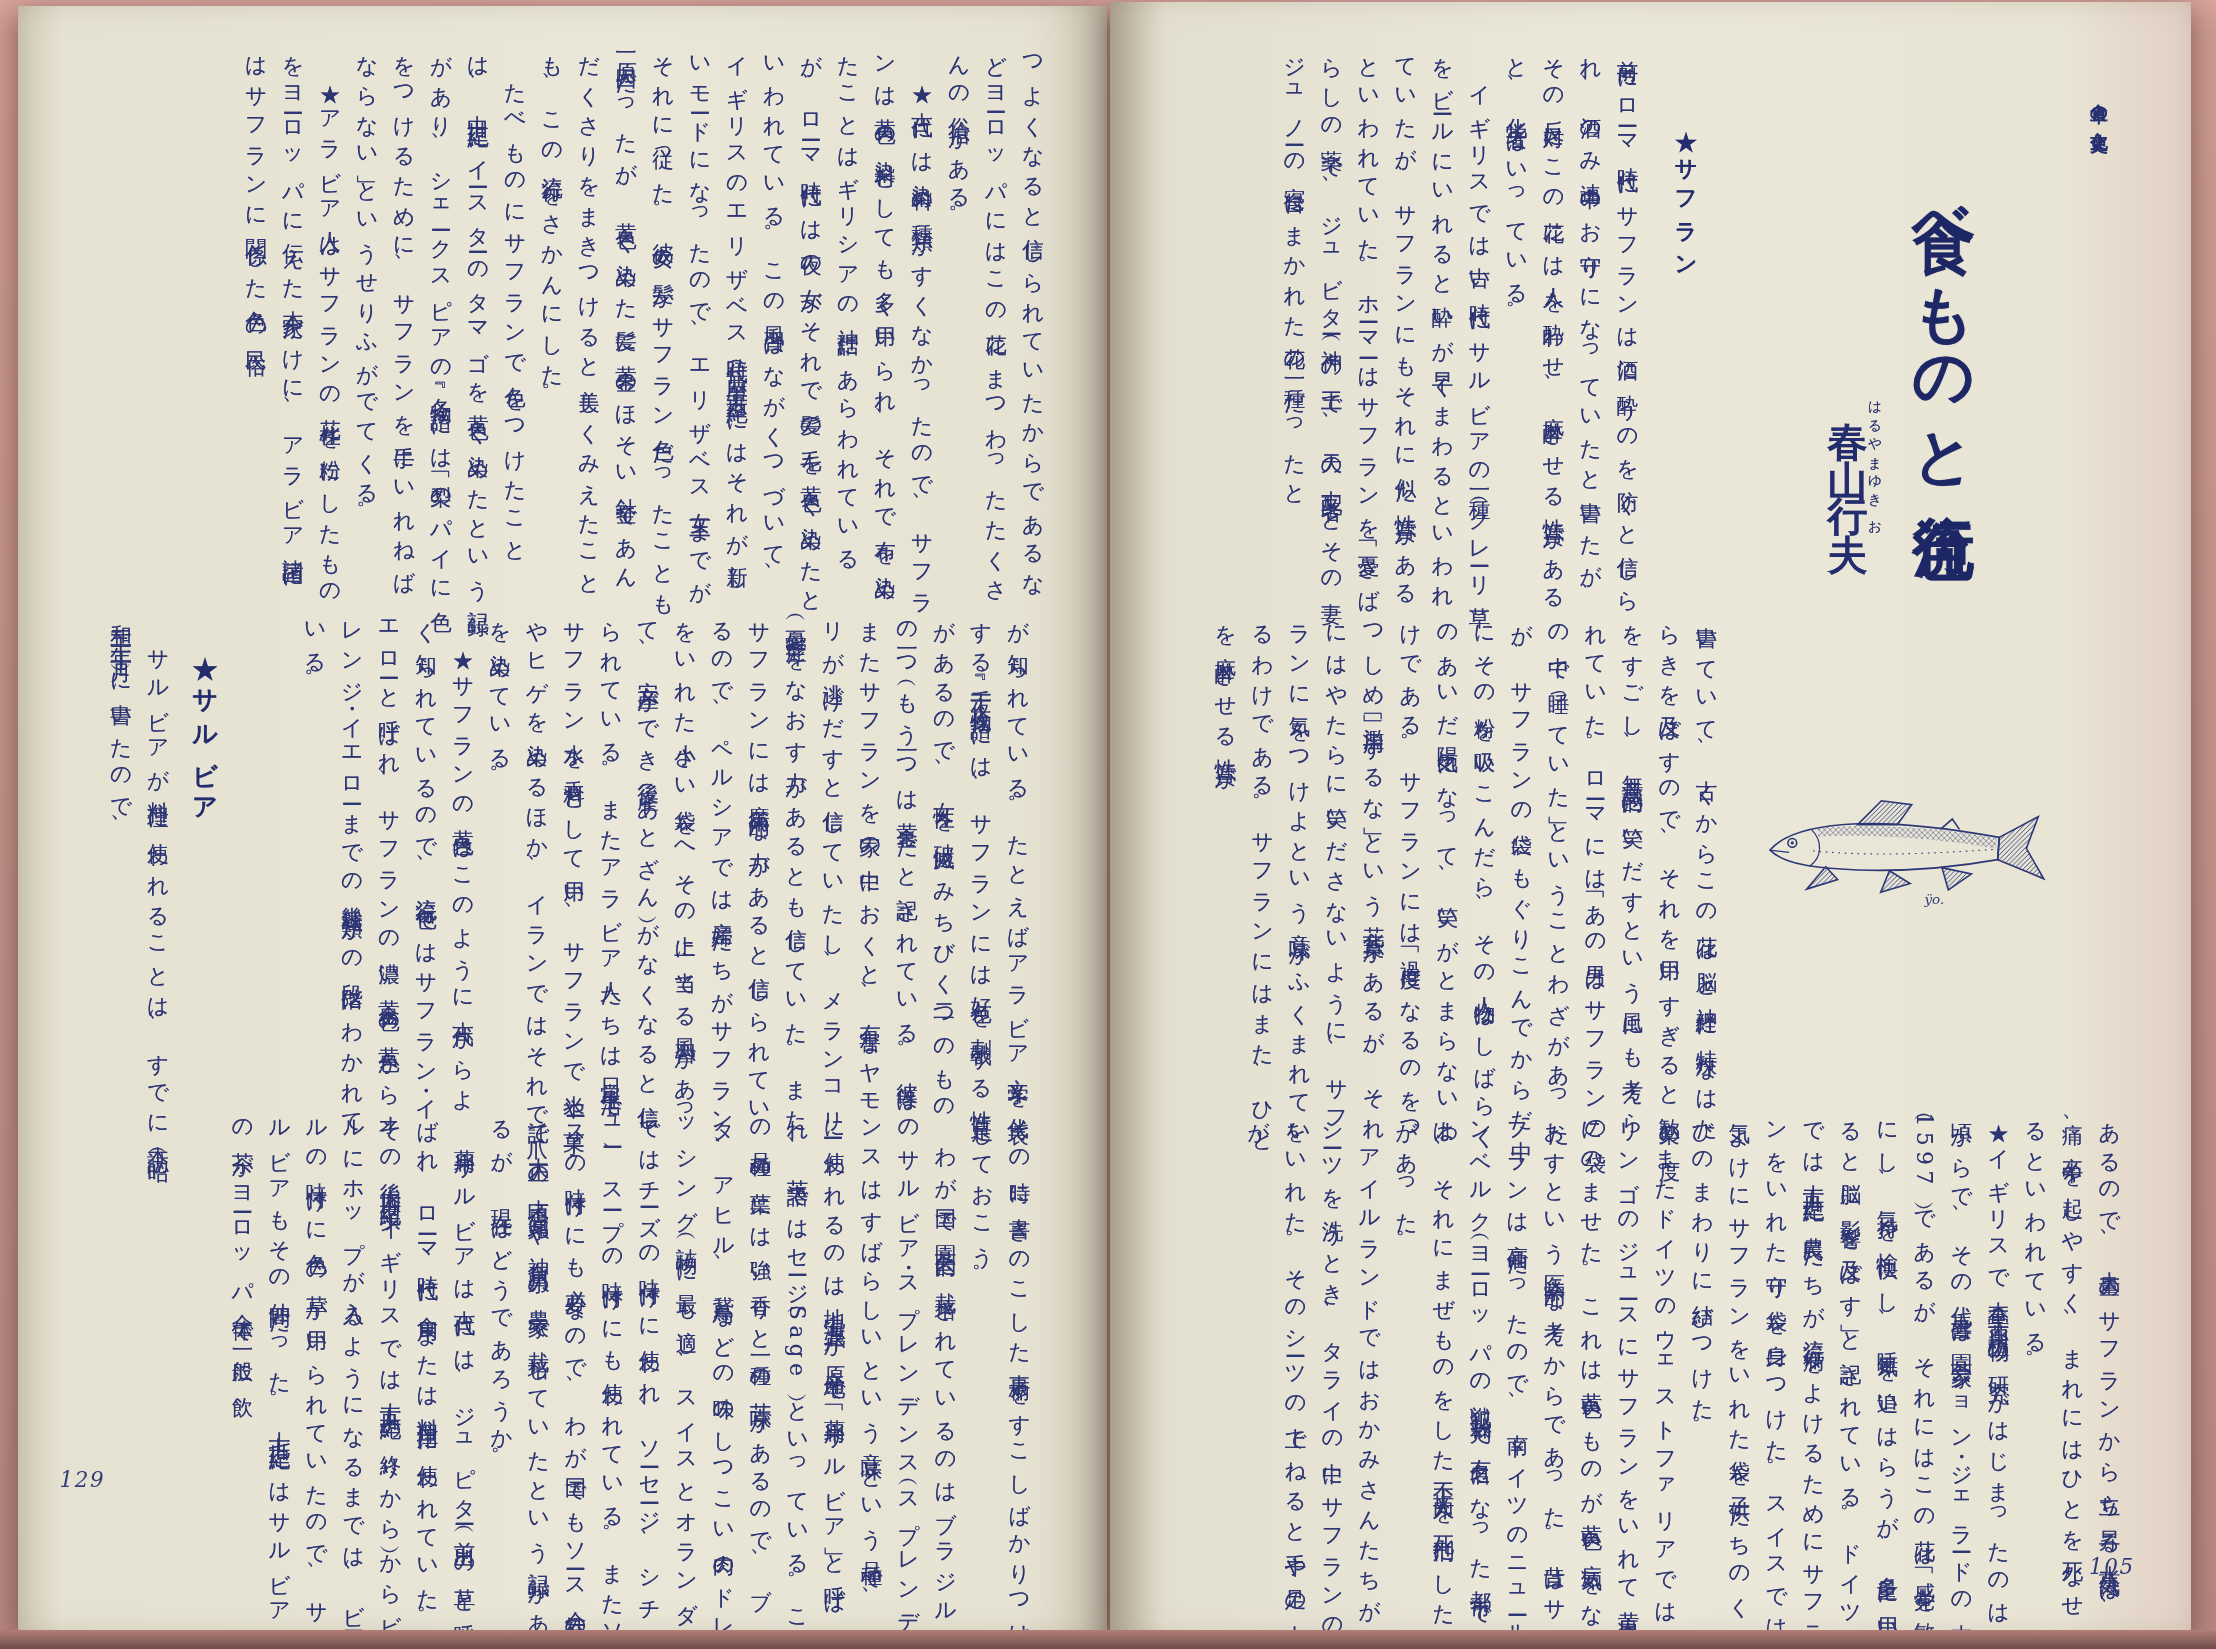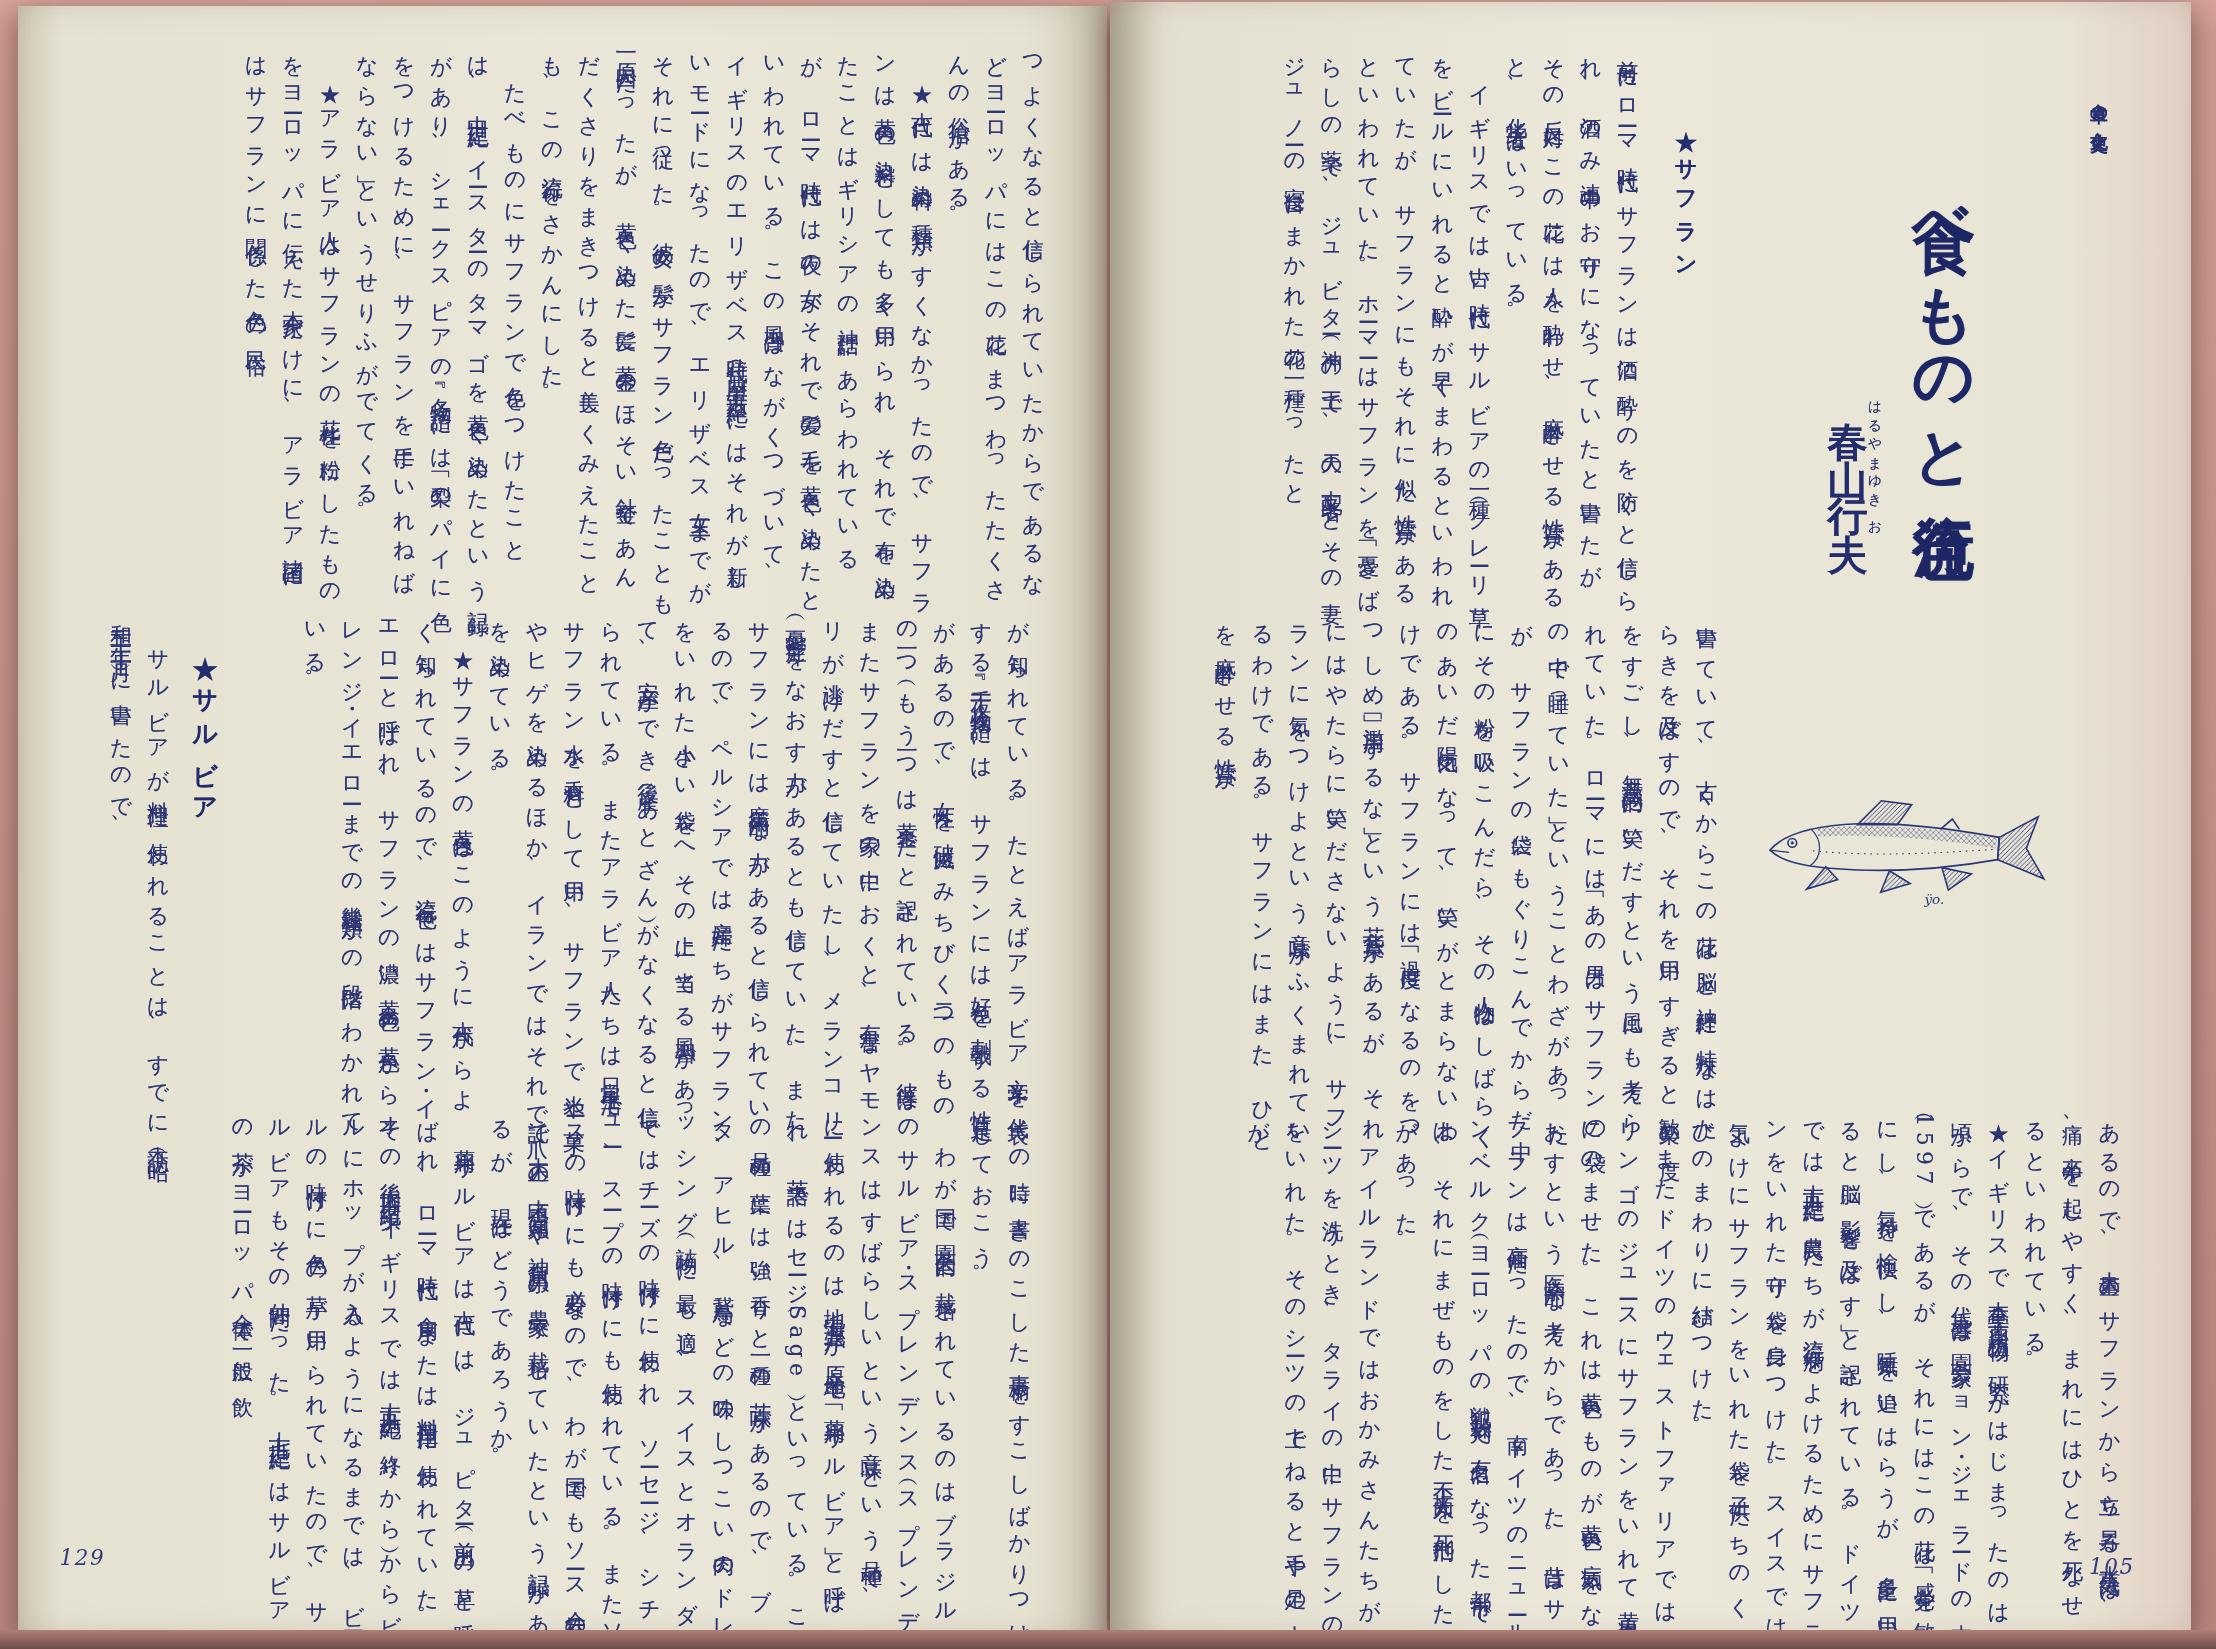--- a/index.html
+++ b/index.html
@@ -46,21 +46,21 @@
 　★サフランの黄色はこのように古代からよく知られているので、流行色ではサフラン・イエローと呼ばれ、サフランの濃い黄金色の黄色からオレンジ・イエローまでの幾種類かの段階にわかれている。</div>
 
     <div class="vtext sec-head-big" style="top:632px;left:169px;height:255px;">★サルビア</div>
 
     <div class="vtext" style="top:601px;left:46px;width:113px;height:550px;">　サルビアが料理に使われることは、すでに本誌（昭和三十一年十一月）に書いたので、</div>
 
     <div class="vtext" style="top:1099px;left:25.5px;width:995px;height:536px;">その時に書きのこした事柄をすこしばかりつけ足しておこう。
 　わが国で園芸的に栽培されているのはブラジル原産のサルビア・スプレンデンス（スプレンデンスはすばらしいという意味）という品種で、料理用に使われるのは地中海北岸が原産地で「薬用サルビア」と呼ばれ、英語ではセージ（Sage）といっている。この品種の葉には強い香りと一種の苦味があるので、ブタ、アヒル、鵞鳥などの味のしつこい肉のドレッシング（詰物）に最も適し、スイスとオランダではチーズの味付けに使われ、ソーセージ、シチュー、スープの味付けにも使われている。またソースの味付けにも必要なので、わが国でもソース会社の依託で大正の末頃愛知県や神奈川県の農家で栽培していたという記録があるが、現在はどうであろうか。
 　薬用サルビアは古代には、ジュピター（前出）の草と呼ばれ、ローマ時代に食用または料理用に使われていた。その後十四世紀頃（イギリスでは十五世紀の終りから）からビールにホップが入るようになるまでは、ビールの味付けに色々の草が用いられていたので、サルビアもその仲間だった。十七世紀にはサルビアの茶がヨーロッパ全体で一般に飲</div>
 
-    <div class="pageno" style="left:42px;top:1539px;">129</div>
+    <div class="pageno" style="left:42px;top:1461px;">129</div>
   </div>
 
   <div class="page page-right">
     <div class="vtext series" style="left:970px;top:88px;height:239px;">食卓の文化史</div>
 
     <div class="vtext title" style="left:798px;top:164px;height:558px;">食べものと流行色</div>
 
     <div class="vtext author" style="left:718px;top:389px;height:351px;">
       <ruby><span>春</span><rt>はる</rt></ruby><ruby><span>山</span><rt>やま</rt></ruby><ruby><span>行</span><rt>ゆき</rt></ruby><ruby><span>夫</span><rt>お</rt></ruby>
     </div>

